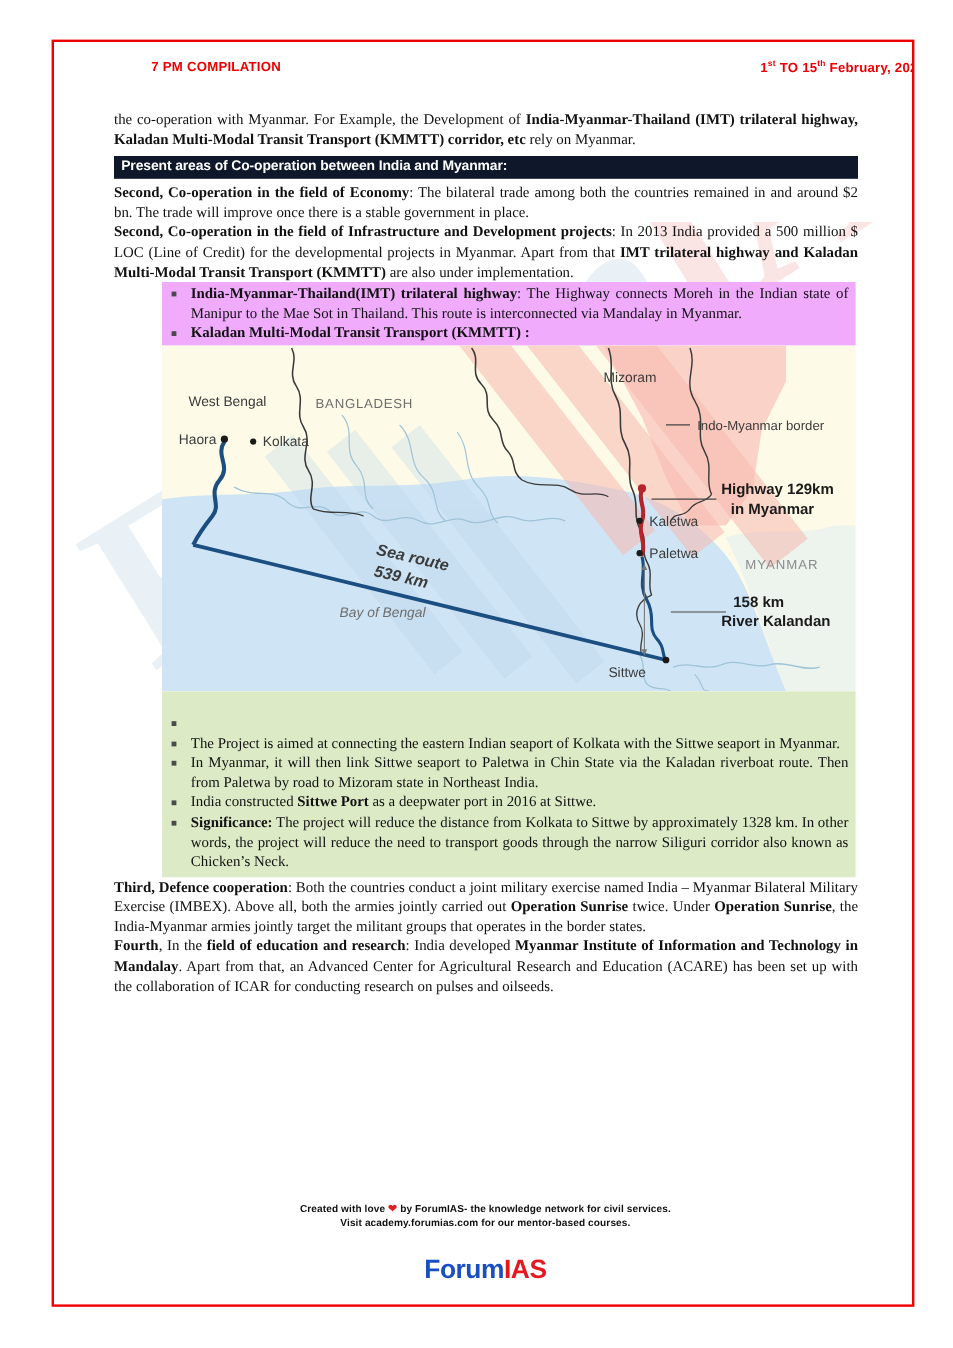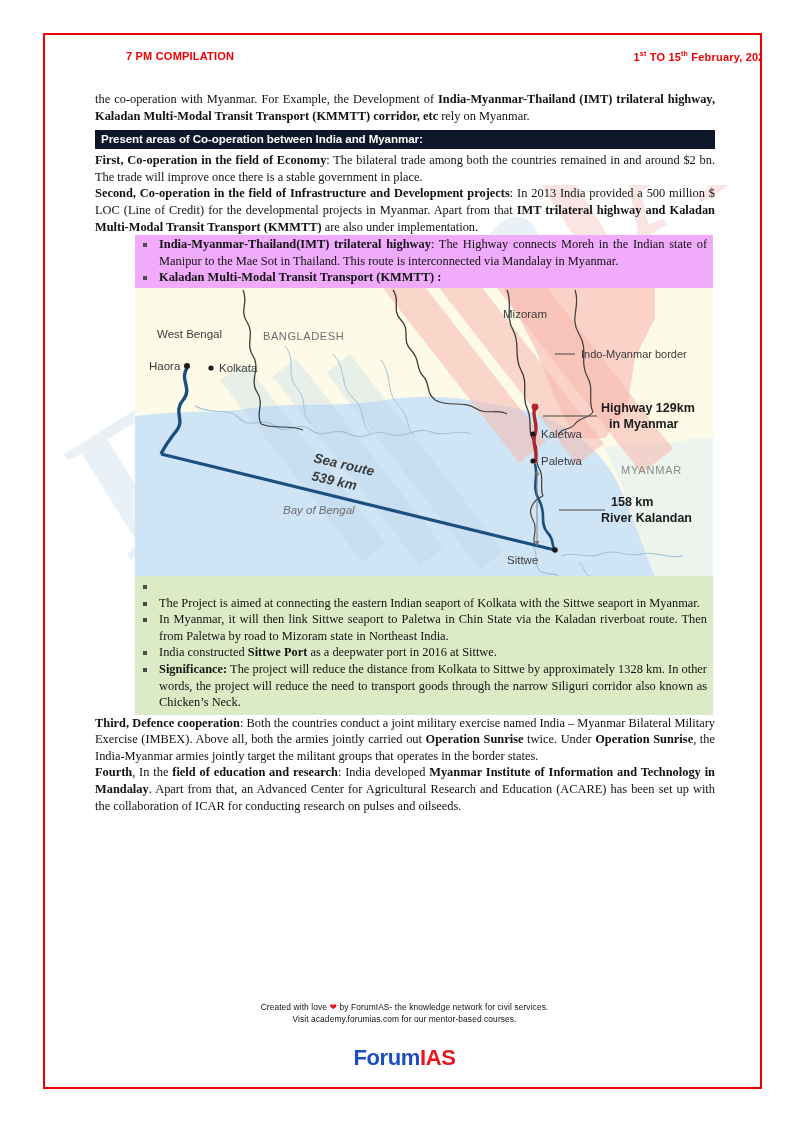--- a/index.html
+++ b/index.html
@@ -106,21 +106,21 @@
   .greenblock{
     background:#f0abfc;
     margin-left:40px;
     padding:1px 6px 2px 0;
     width:578px;
     box-sizing:border-box;
   }
   .greenblock2{
     background:#dcebc6;
     margin-left:40px;
-    padding:2px 6px 4px 0;
+    padding:18px 6px 4px 0;
     width:578px;
     box-sizing:border-box;
   }
 
   
   .mapwrap{
     margin-left:40px;
     width:578px;height:288px;
     position:relative;
     background:#fdfbe8;
@@ -128,21 +128,21 @@
   }
   .map-svg{position:absolute;left:0;top:0;}
 
   
   .footer{
     position:absolute;
     left:0;bottom:16px;width:719px;
     text-align:center;z-index:3;
     font-family:"Liberation Sans", sans-serif;
   }
-  .f-line{font-size:8.4px;color:#111;line-height:12px;letter-spacing:.1px;}
+  .f-line{font-size:8.4px;color:#111;line-height:12px;letter-spacing:.1px;font-weight:bold;}
   .heart{color:#e41b23;font-size:9px;}
   .logo{margin-top:20px;font-size:22px;font-weight:bold;letter-spacing:-.4px;}
   .logo .lf{color:#1a4fc4;}
   .logo .li{color:#e8171f;}
 </style>
 </head>
 <body>
 
 <div class="page">
 
@@ -154,21 +154,21 @@
     <div class="hdr-left">7 PM COMPILATION</div>
     <div class="hdr-right"><span>1</span><sup>st</sup><span> TO 15</span><sup>th</sup><span> February, 2021</span></div>
   </div>
 
   <div class="content">
 
     <p class="para"><span>the co-operation with Myanmar. For Example, the Development of </span><span class="b">India-Myanmar-Thailand (IMT) trilateral highway, Kaladan Multi-Modal Transit Transport (KMMTT) corridor, etc</span><span> rely on Myanmar.</span></p>
 
     <div class="banner">Present areas of Co-operation between India and Myanmar:</div>
 
-    <p class="para"><span class="b">First, Co-operation in the field of Economy</span><span>: The bilateral trade among both the countries remained in and around $2 bn. The trade will improve once there is a stable government in place.</span></p>
+    <p class="para"><span class="b">Second, Co-operation in the field of Economy</span><span>: The bilateral trade among both the countries remained in and around $2 bn. The trade will improve once there is a stable government in place.</span></p>
 
     <p class="para"><span class="b">Second, Co-operation in the field of Infrastructure and Development projects</span><span>: In 2013 India provided a 500 million $ LOC (Line of Credit) for the developmental projects in Myanmar. Apart from that </span><span class="b">IMT trilateral highway and Kaladan Multi-Modal Transit Transport (KMMTT)</span><span> are also under implementation.</span></p>
 
     <div class="greenblock">
       <ul class="blist">
         <li><span class="b">India-Myanmar-Thailand(IMT) trilateral highway</span><span>:  The Highway connects Moreh in the Indian state of Manipur to the Mae Sot in Thailand. This route is interconnected via Mandalay in Myanmar.</span></li>
         <li><span class="b">Kaladan Multi-Modal Transit Transport (KMMTT) :</span><span></span></li>
       </ul>
     </div>
 

